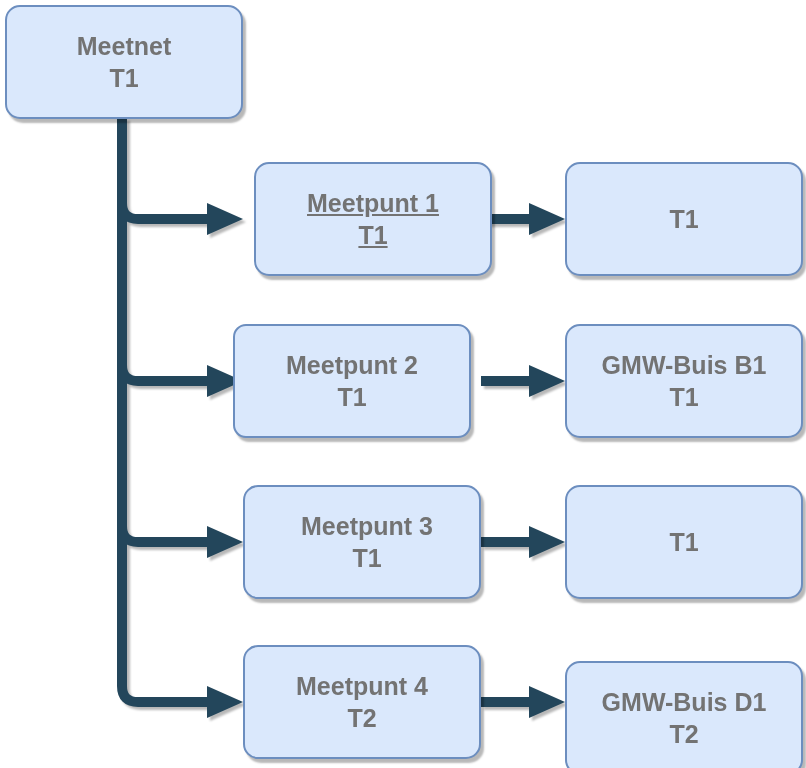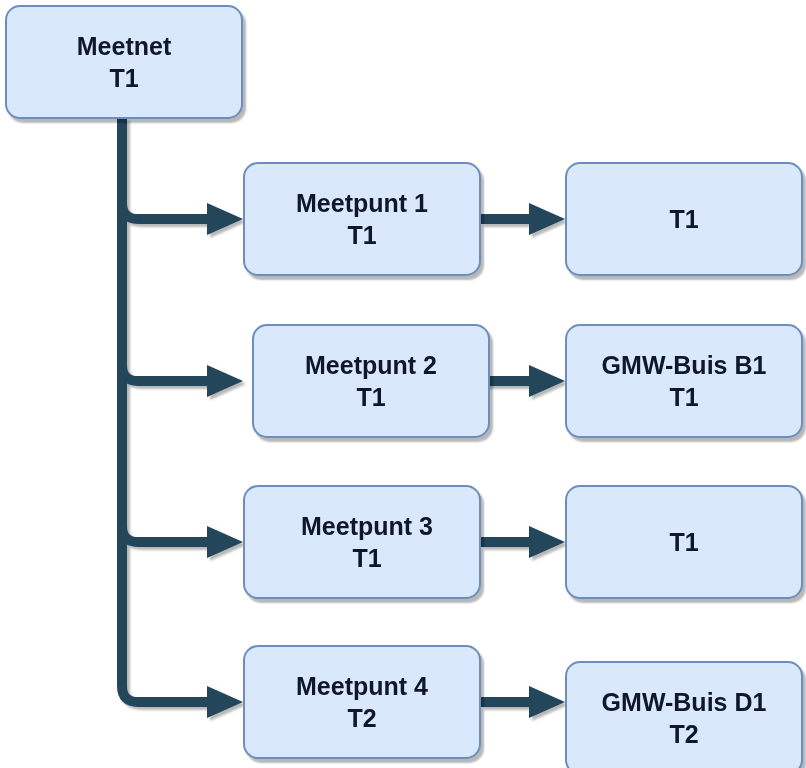--- a/index.html
+++ b/index.html
@@ -32,28 +32,28 @@
     height: 114px;
     background: #dae8fc;
     border: 2px solid #6c8ebf;
     border-radius: 15px;
     box-shadow: 3px 4px 2px rgba(0,0,0,0.28);
     display: flex;
     flex-direction: column;
     align-items: center;
     justify-content: center;
     text-align: center;
-    color: #0f172a;
+    color: #737373;
     font-weight: 700;
     font-size: 25px;
     line-height: 32px;
   }
   .pos-root { left: 5px;   top: 5px; }
-  .pos-m1   { left: 243px; top: 162px; }
-  .pos-m2   { left: 252px; top: 324px; }
+  .pos-m1   { left: 254px; top: 162px; text-decoration: underline; }
+  .pos-m2   { left: 233px; top: 324px; border-radius: 13px; }
   .pos-m3   { left: 243px; top: 485px; padding-left: 10px; }
   .pos-m4   { left: 243px; top: 645px; }
   .pos-b1   { left: 565px; top: 162px; }
   .pos-b2   { left: 565px; top: 324px; justify-content: center; }
   .pos-b3   { left: 565px; top: 485px; }
   .pos-b4   { left: 565px; top: 645px; margin-top: 16px; }
 </style>
 </head>
 <body>
 

